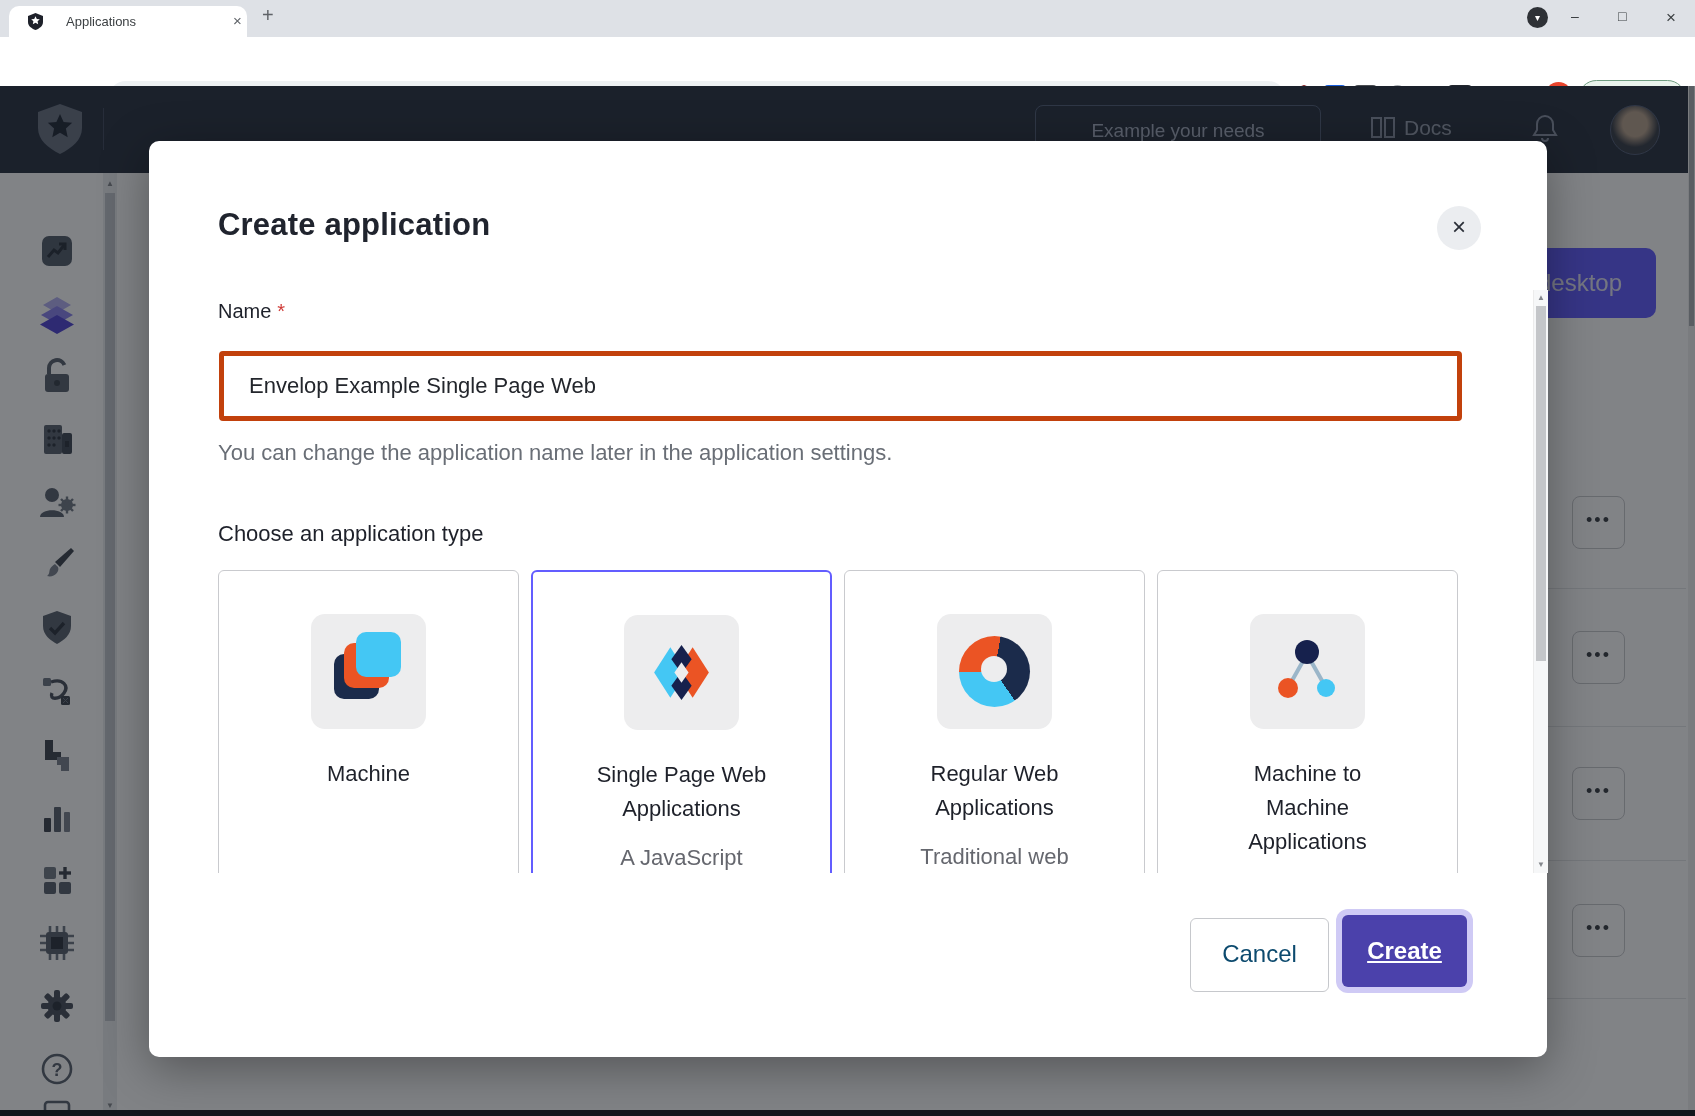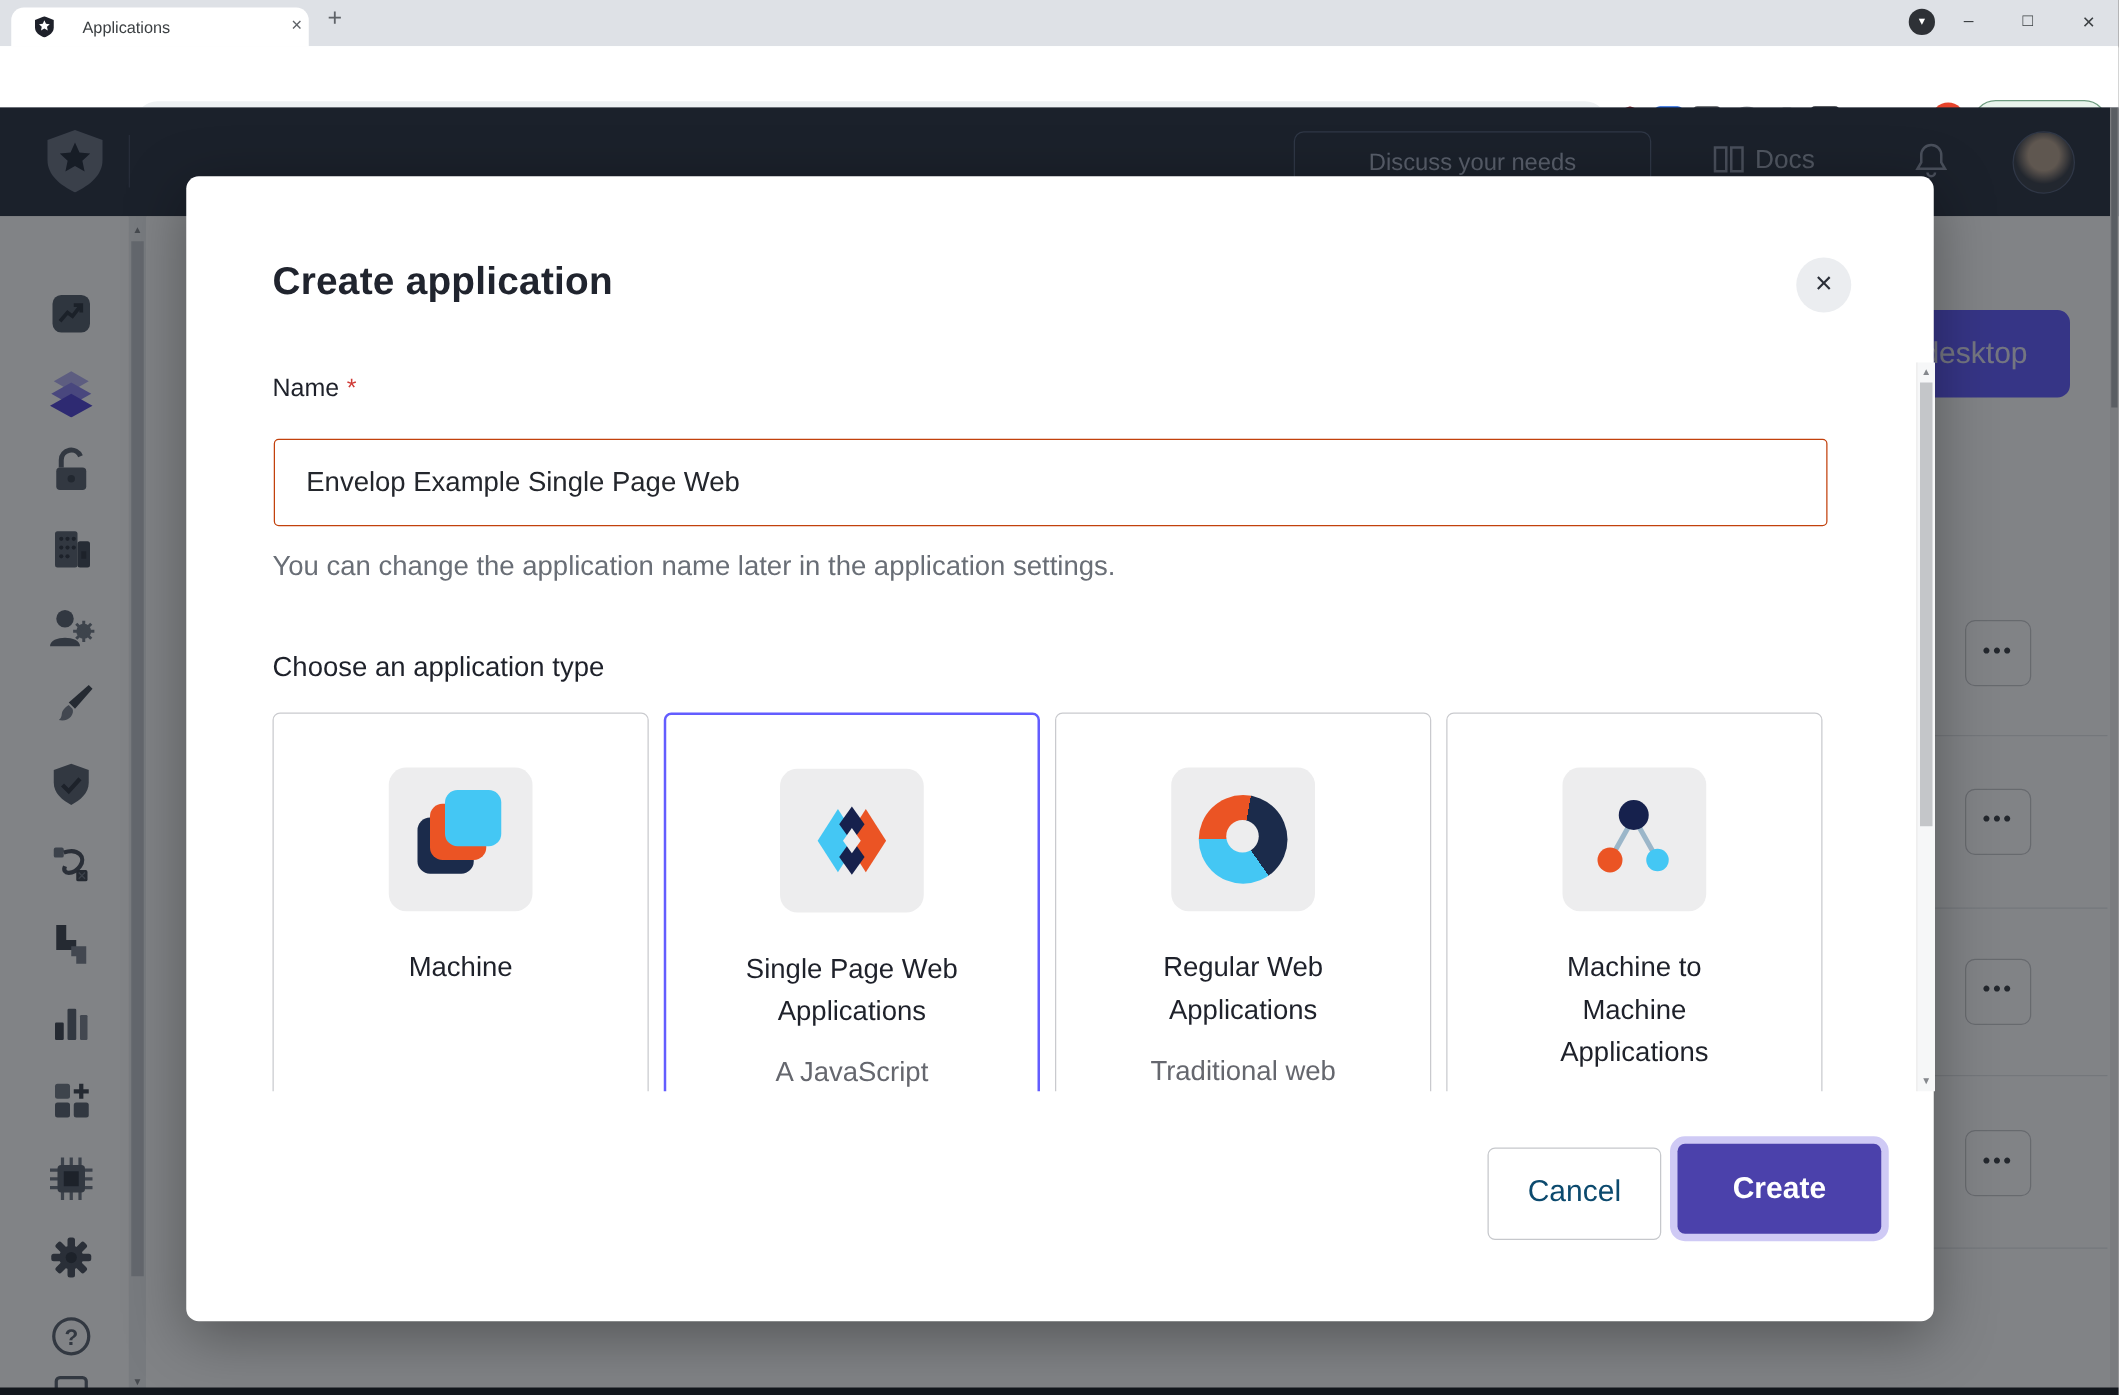--- a/index.html
+++ b/index.html
@@ -36,38 +36,38 @@
   .divider{left:1500px;width:186px;height:1px;background:#e4e6e9;}
   .overlay{left:0;top:86px;width:1695px;height:1030px;background:rgba(13,17,23,0.52);z-index:50;}
   
   .modal{left:149px;top:141px;width:1398px;height:916px;background:#fff;border-radius:10px;
          box-shadow:0 12px 48px rgba(0,0,0,.35);z-index:60;}
   .m-title{left:69px;top:66px;font-size:31px;font-weight:700;color:#20242e;letter-spacing:.2px;}
   .m-close{left:1288px;top:65px;width:44px;height:44px;border-radius:50%;background:#ebedf0;
            text-align:center;line-height:42px;font-size:24px;color:#2b2f38;cursor:pointer;}
   .scrollwrap{left:0;top:149px;width:1384px;height:583px;overflow:hidden;}
   .f-label{font-size:20px;color:#1e212a;}
-  .name-input{left:70px;top:61px;width:1243px;height:70px;border:1px solid #c2410c;border-radius:4px;
+  .name-input{left:70px;top:61px;width:1243px;height:70px;border:5px solid #c2410c;border-radius:4px;
     font-size:22px;color:#23262c;padding-left:25px;box-sizing:border-box;
     font-family:"Liberation Sans","DejaVu Sans",sans-serif;}
   .helper{left:69px;top:150px;font-size:22px;color:#696e76;}
   .choose{left:69px;top:231px;font-size:22px;color:#1e212a;}
   .cards{left:69px;top:280px;width:1250px;display:flex;gap:12px;}
   .card{width:301px;height:380px;border:1px solid #c9cace;border-radius:6px;background:#fff;
         box-sizing:border-box;text-align:center;}
   .card.sel{border:2px solid #635dff;}
   .cicon{width:115px;height:115px;margin:43px auto 0;background:#ededee;border-radius:14px;
          position:relative;}
   .ctitle{margin:28px auto 0;max-width:200px;font-size:22px;line-height:1.55;color:#1e212a;}
   .cdesc{margin:16px auto 0;max-width:215px;font-size:22px;line-height:1.45;color:#65676e;}
   .m-scroll{left:1384px;top:149px;width:14px;height:583px;background:#f6f7f8;border-left:1px solid #ececec;}
   .m-btn{height:72px;border-radius:6px;font-size:24px;text-align:center;line-height:70px;cursor:pointer;}
   .cancel{left:1041px;top:777px;width:137px;background:#fff;border:1px solid #c6c8cc;color:#0c4a6e;}
-  .create{left:1193px;top:774px;width:163px;background:#4b41ab;color:#fff;font-weight:700;
-          box-shadow:0 0 0 6px #cfcaf5;line-height:72px;}
+  .create{left:1193px;top:774px;width:125px;background:#4b41ab;color:#fff;font-weight:700;
+          box-shadow:0 0 0 6px #cfcaf5;line-height:72px;text-decoration:underline;}
   .sb-arrow{left:0;width:14px;text-align:center;font-size:8px;color:#85888d;}
   svg{display:block;}
 </style>
 </head>
 <body>
 
 <div id="stage">
 
   <div class="abs tabbar">
     <div class="abs tab">
@@ -164,21 +164,21 @@
       <path d="M24 0 L46 8 v16 c0 12-10 20-22 26 C12 44 2 36 2 24 V8 Z" fill="#6b7383"></path>
       <path d="M24 10 l3.6 8 8.6 .8 -6.3 5.8 1.8 8.6 -7.7-4.4 -7.7 4.4 1.8-8.6 -6.3-5.8 8.6-.8 Z" fill="#232a38"></path>
     </svg>
     <div class="abs" style="left:103px;top:22px;width:1px;height:42px;background:#434d60"></div>
     <span class="abs tenant">dream-watch</span>
     <span class="abs" style="left:342px;top:115px;color:#9aa2b1;font-size:13px">▾</span>
     <svg class="abs" style="left:960px;top:116px" width="26" height="26" viewBox="0 0 26 26">
       <circle cx="11" cy="11" r="8" fill="none" stroke="#8b93a5" stroke-width="2"></circle>
       <line x1="17" y1="17" x2="24" y2="24" stroke="#8b93a5" stroke-width="2"></line>
     </svg>
-    <div class="abs hbtn" style="left:1035px;top:19px;width:284px;height:50px;font-size:19px;text-align:center;line-height:50px"><span>Discuss your needs</span></div>
+    <div class="abs hbtn" style="left:1035px;top:19px;width:284px;height:50px;font-size:19px;text-align:center;line-height:50px"><span>Example your needs</span></div>
     <svg class="abs" style="left:1370px;top:30px" width="26" height="24" viewBox="0 0 26 24">
       <path d="M2 2 h9 v19 H2 Z M15 2 h9 v19 h-9 Z" fill="none" stroke="#8b93a5" stroke-width="2"></path>
     </svg>
     <span class="abs" style="left:1404px;top:30px;font-size:21px;color:#9aa2b1">Docs</span>
     <svg class="abs" style="left:1532px;top:28px" width="26" height="30" viewBox="0 0 26 30">
       <path d="M13 2 a8 8 0 0 1 8 8 v6 l3 5 H2 l3-5 v-6 a8 8 0 0 1 8-8 Z" fill="none" stroke="#8b93a5" stroke-width="2"></path>
       <path d="M10 24 a3 3 0 0 0 6 0" fill="none" stroke="#8b93a5" stroke-width="2"></path>
     </svg>
     <div class="abs" style="left:1610px;top:19px;width:48px;height:48px;border-radius:50%;background:radial-gradient(circle at 50% 38%, #b9a38e 0 32%, #3a3f49 60%);border:1px solid #55607a"></div>
   </div>

